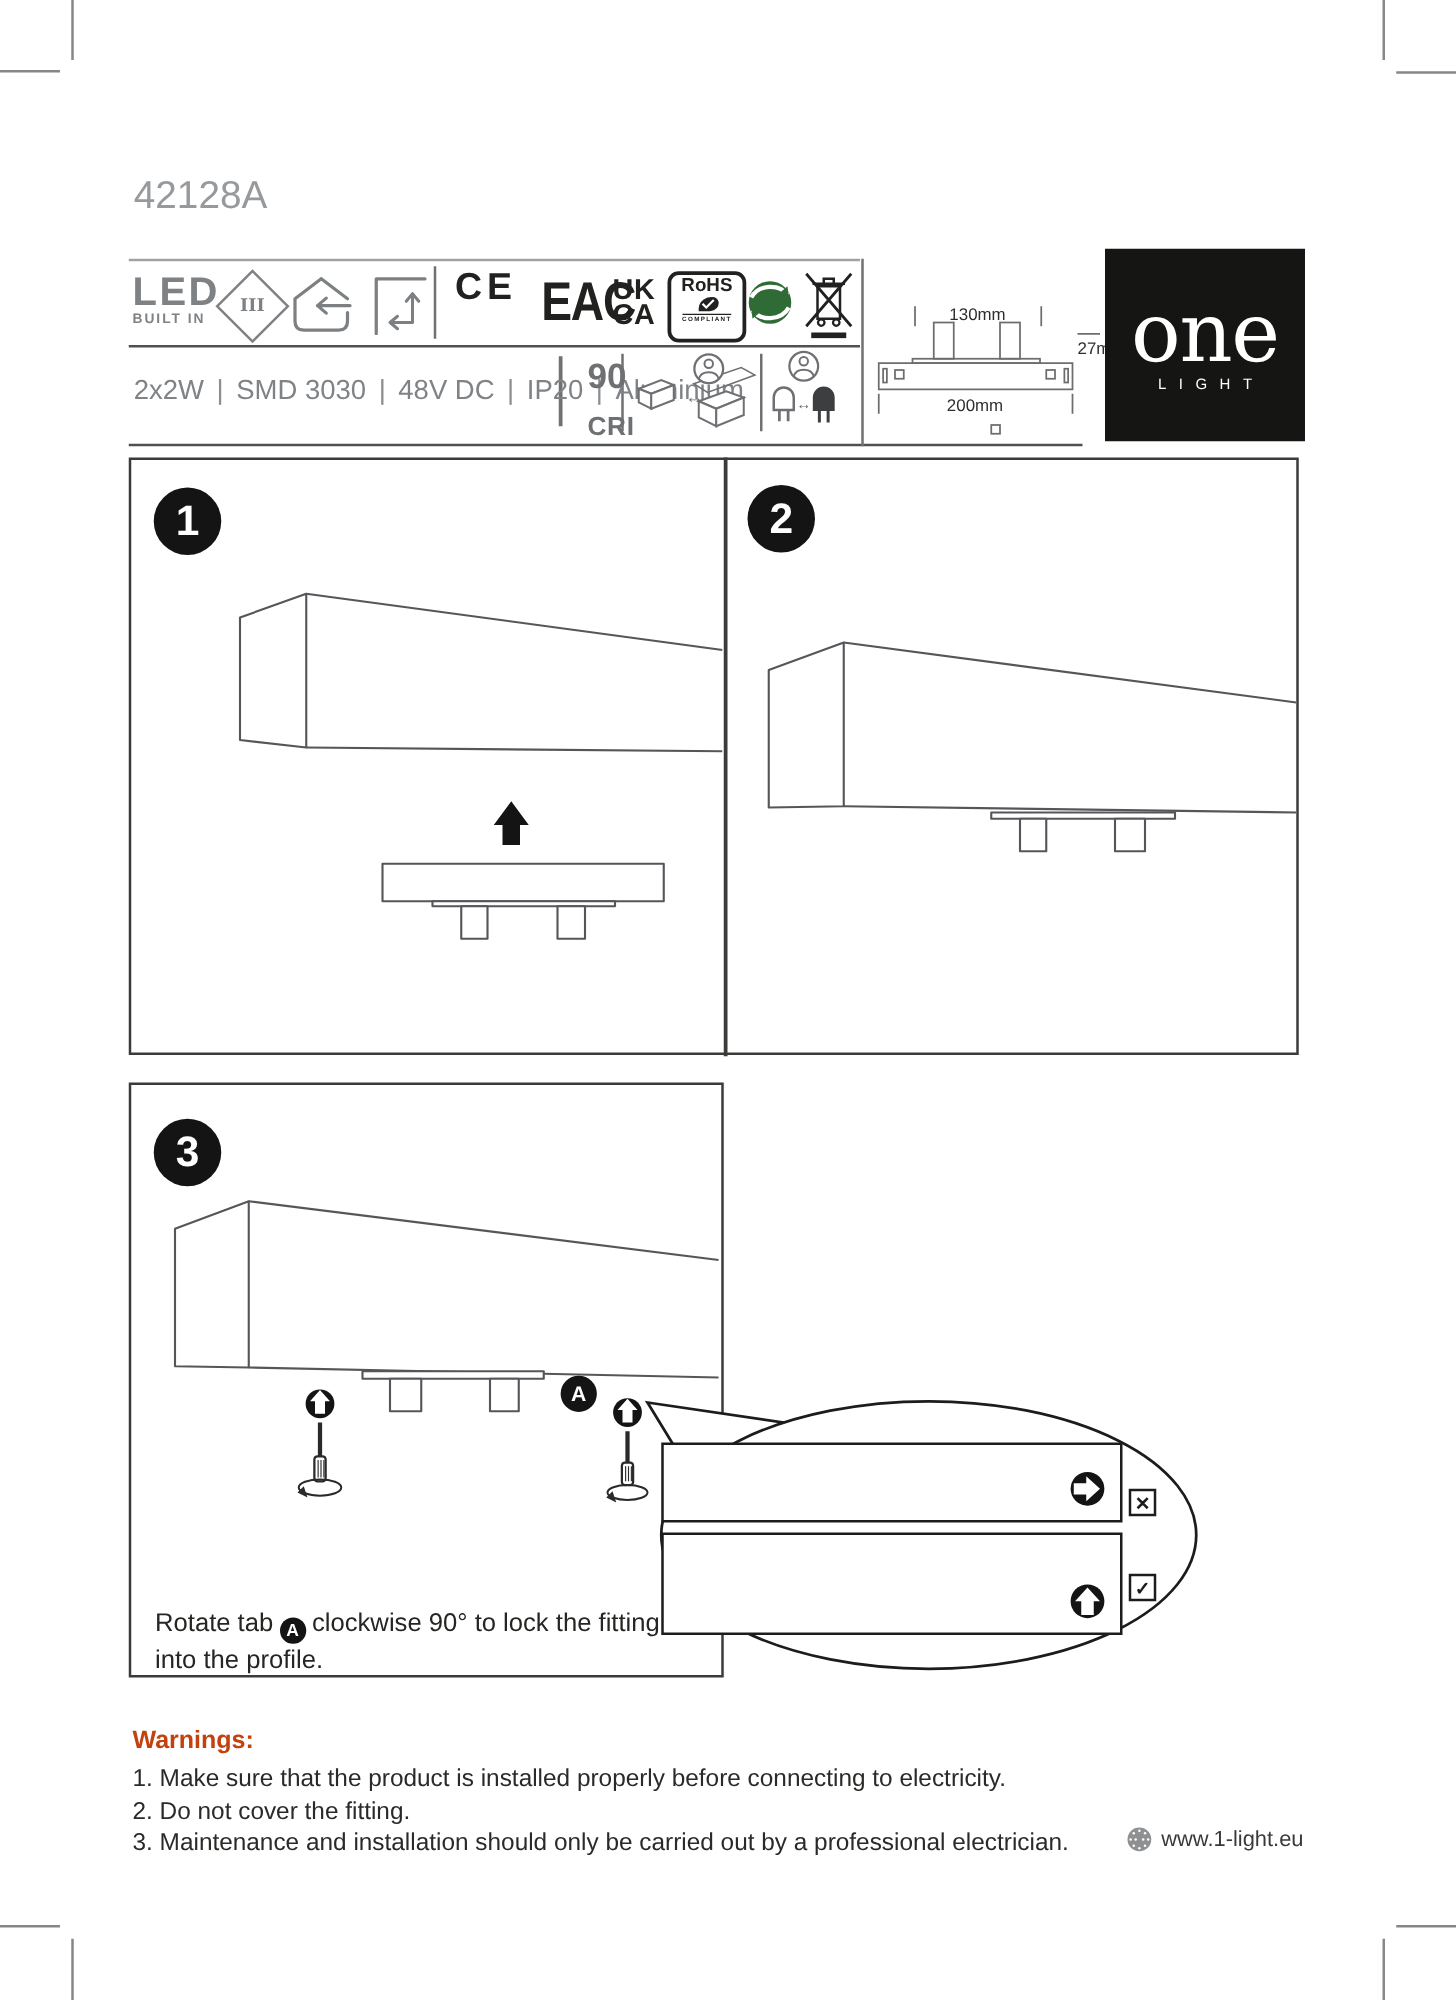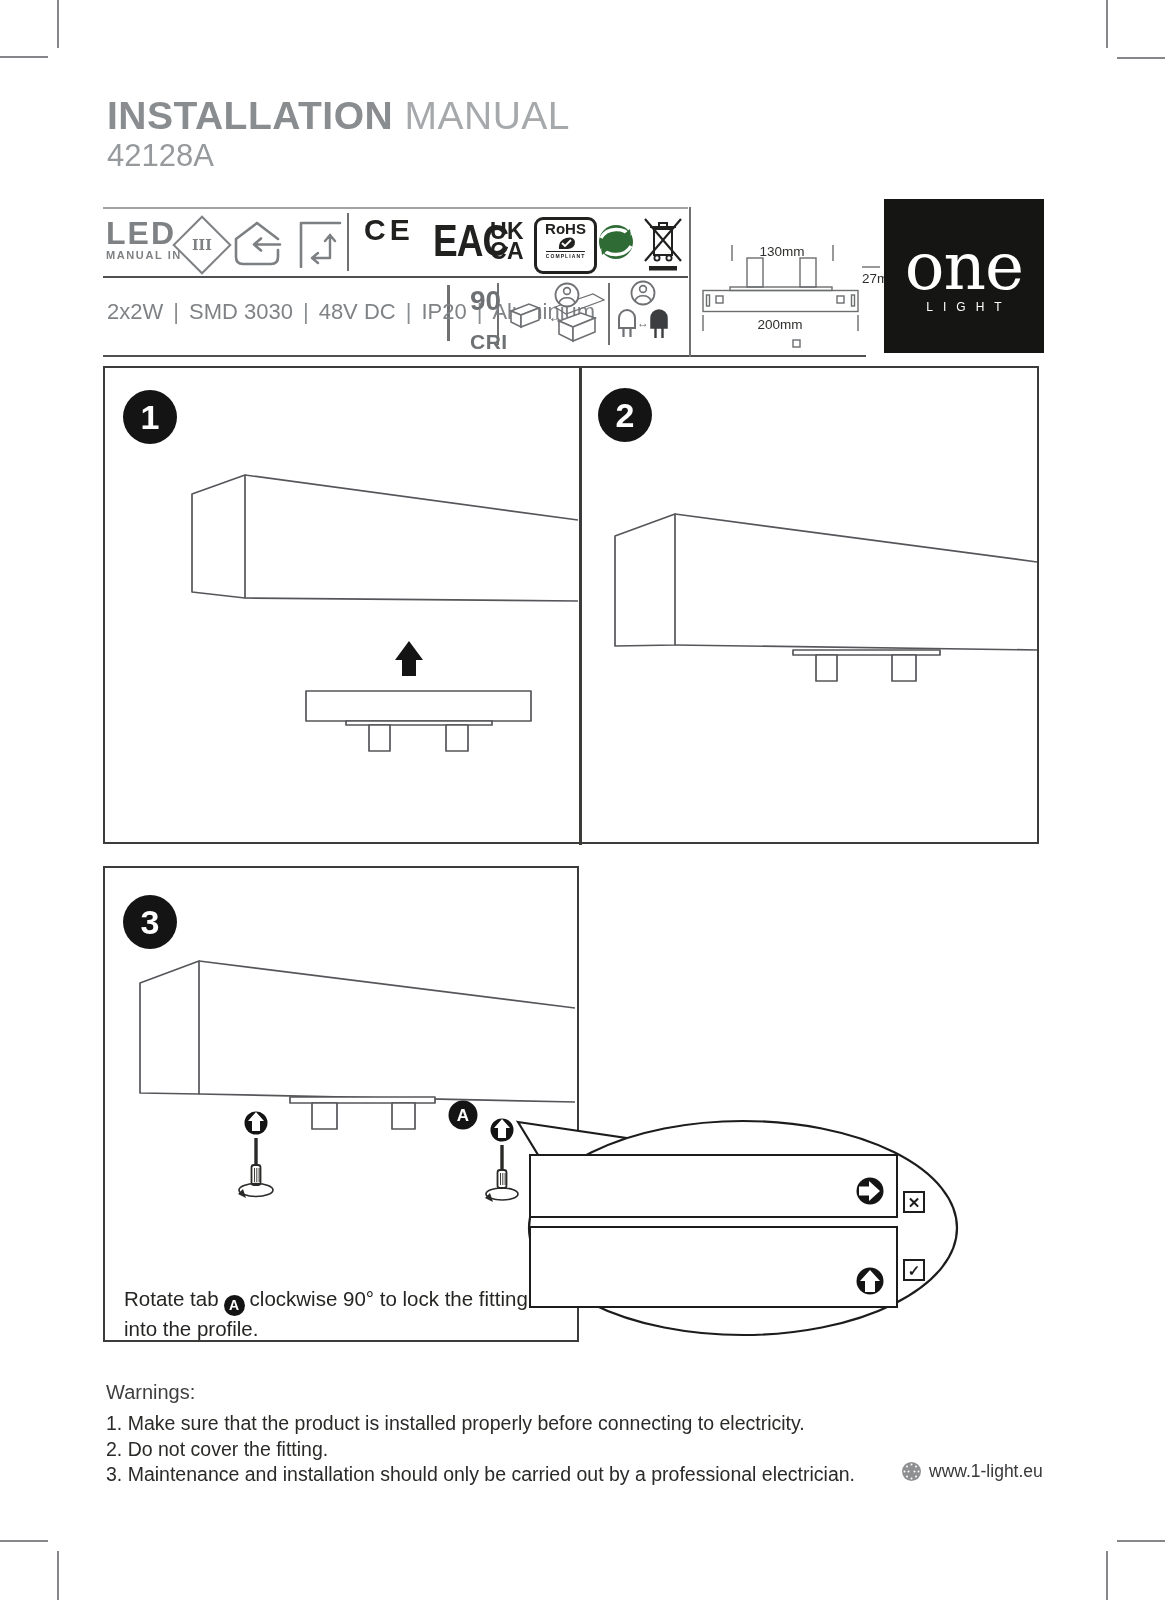--- a/index.html
+++ b/index.html
@@ -44,55 +44,54 @@
   
   .panel{position:absolute;border:2.5px solid #3b3b39;background:#fff;}
   .pdivider{position:absolute;background:#3b3b39;}
   .stepbadge{position:absolute;width:54px;height:54px;border-radius:50%;background:#141414;color:#fff;
              display:flex;align-items:center;justify-content:center;font-size:34px;font-weight:700;}
   .caption{position:absolute;left:124px;top:1286px;width:412px;font-size:20.5px;line-height:26px;color:#252523;}
   .tabbadge{display:inline-flex;width:21px;height:21px;border-radius:50%;background:#141414;color:#fff;
             font-size:14px;font-weight:700;align-items:center;justify-content:center;vertical-align:-4px;margin:0 5px;}
   
   .warnings{position:absolute;left:106px;top:1381px;color:#2a2a28;}
-  .warnings .h{font-size:20px;font-weight:400;color:#404040;margin-bottom:7px;}
+  .warnings .h{font-size:20px;font-weight:700;color:#c2410c;margin-bottom:7px;}
   .warnings .i{font-size:19.5px;line-height:25.5px;}
   .footer{position:absolute;left:901px;top:1461px;display:flex;align-items:center;gap:7px;
           font-size:17.5px;color:#39393b;}
   svg{display:block;}
 </style>
 </head>
 <body>
 
 <div class="page">
 
   <div class="mark" style="left:57px;top:0;width:2px;height:48px"></div>
   <div class="mark" style="left:0;top:56px;width:48px;height:2px"></div>
   <div class="mark" style="left:1106px;top:0;width:2px;height:48px"></div>
   <div class="mark" style="left:1117px;top:57px;width:48px;height:2px"></div>
   <div class="mark" style="left:0;top:1540px;width:48px;height:2px"></div>
   <div class="mark" style="left:57px;top:1551px;width:2px;height:49px"></div>
   <div class="mark" style="left:1117px;top:1540px;width:48px;height:2px"></div>
   <div class="mark" style="left:1106px;top:1551px;width:2px;height:49px"></div>
 
-  <div class="title"><span>INSTALLATION</span> <span class="light">MANUAL</span></div>
   <div class="model">42128A</div>
 
   <div class="rule light" style="left:103px;top:207px;width:585px;height:2px"></div>
   <div class="rule" style="left:103px;top:276px;width:585px;height:2px"></div>
   <div class="rule" style="left:103px;top:355px;width:763px;height:2px"></div>
   <div class="vsep" style="left:689px;top:207px;height:150px"></div>
   <div class="vsep" style="left:347px;top:213px;height:58px"></div>
   <div class="vsep" style="left:447px;top:285px;height:56px;width:2.5px"></div>
   <div class="vsep" style="left:497px;top:283px;height:62px"></div>
   <div class="vsep" style="left:608px;top:283px;height:62px"></div>
 
   <div class="ledbadge">
     <div class="w1">LED</div>
-    <div class="w2">MANUAL IN</div>
+    <div class="w2">BUILT IN</div>
   </div>
   <div class="diamond">
       <span>III</span>
     </div>
 
   <svg class="abs" style="left:230px;top:219px" width="54" height="50" viewBox="0 0 54 50">
     <path d="M27 4 L6 20 L6 38 Q6 45 13 45 L41 45 Q48 45 48 38 L48 31 M48 20 L27 4" fill="none" stroke="#7d8083" stroke-width="2.6" stroke-linecap="round" stroke-linejoin="round"></path>
     <path d="M50 25.5 L24 25.5 M24 25.5 L31 19.5 M24 25.5 L31 31.5" fill="none" stroke="#7d8083" stroke-width="2.6" stroke-linecap="round" stroke-linejoin="round"></path>
   </svg>
 

